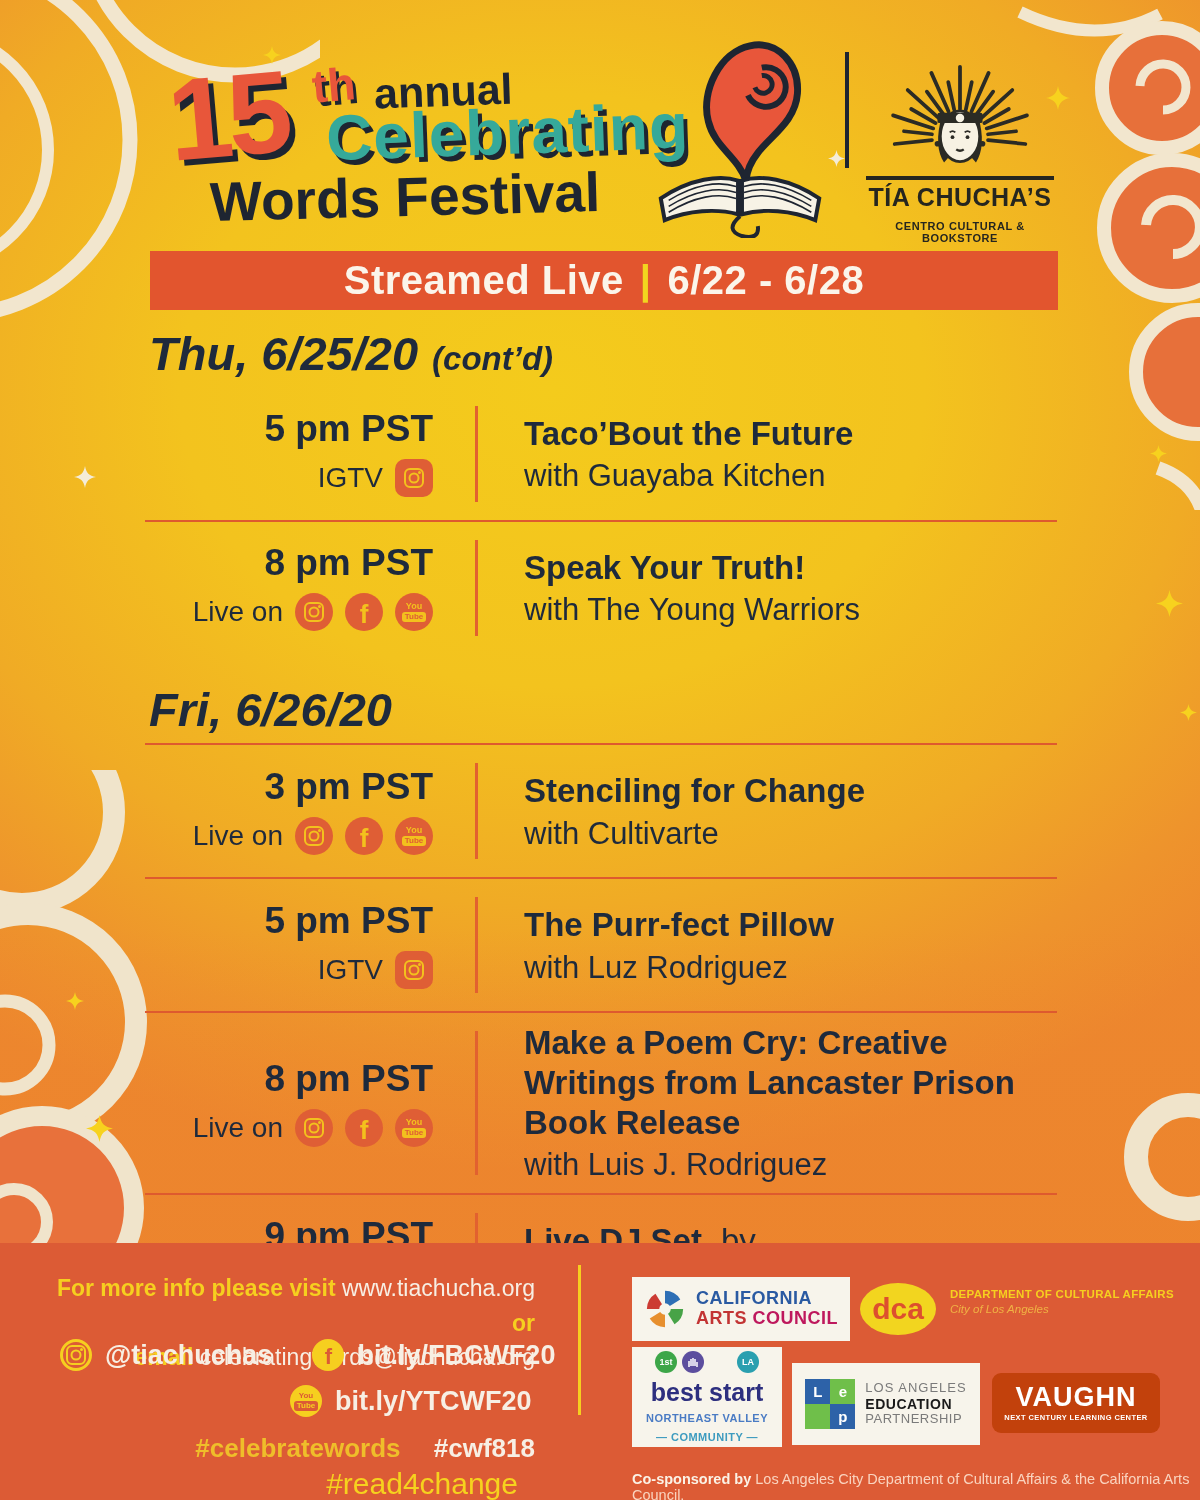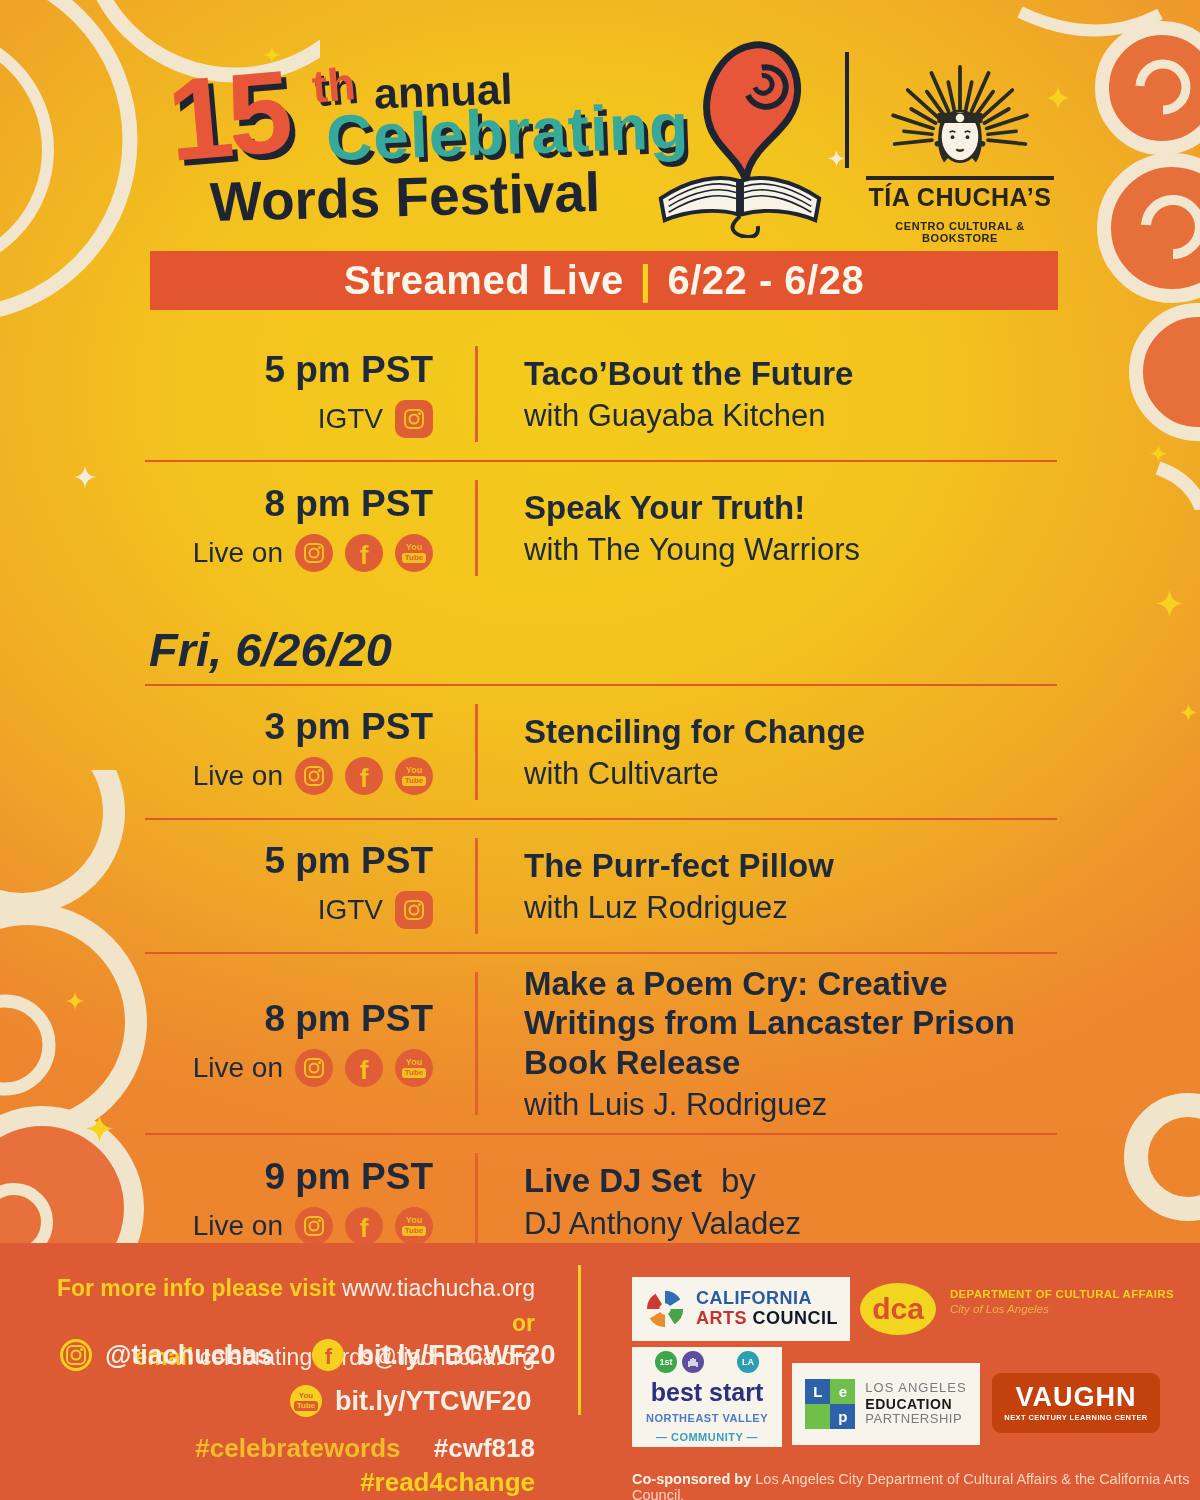--- a/index.html
+++ b/index.html
@@ -71,28 +71,28 @@
   .footer{left:0;top:1243px;width:1200px;height:257px;background:#DC5B35;}
   .f-info{position:absolute;left:30px;top:28px;width:505px;text-align:right;font-size:23px;line-height:1.5;color:#F7EFE4;}
   .yb{color:#F6CF1F;font-weight:800;}
   .f-link{color:#F7EFE4;font-weight:400;}
   .f-social{position:absolute;left:60px;top:96px;display:flex;align-items:center;gap:40px;}
   .f-pair{display:flex;align-items:center;gap:13px;font-size:27px;font-weight:800;color:#F7EFE4;}
   .f-yt-row{position:absolute;left:290px;top:142px;display:flex;align-items:center;gap:13px;font-size:27px;font-weight:800;color:#F7EFE4;}
   .f-tags1{position:absolute;left:30px;top:190px;width:505px;text-align:right;font-size:26px;font-weight:800;}
   .tag-gold{color:#EFBE2A;}
   .tag-white{color:#F7EFE4;margin-left:26px;}
-  .f-tags2{position:absolute;left:30px;top:224px;width:505px;text-align:right;font-size:26px;font-weight:700;color:#F6D21E;}
+  .f-tags2{position:absolute;left:13px;top:224px;width:505px;text-align:right;font-size:30px;font-weight:400;color:#F6D21E;}
   .f-divider{position:absolute;left:578px;top:22px;width:3px;height:150px;background:#F6CF1F;}
   .sponsor-box{position:absolute;background:#F7F4EB;display:flex;align-items:center;justify-content:center;}
   .cac{left:632px;top:34px;width:218px;height:64px;gap:10px;}
   .cac-text{font-size:18px;font-weight:800;line-height:1.1;letter-spacing:.5px;}
   .cac-l1{color:#2A5AA2;}
   .cac-arts{color:#C23434;}
-  .cac-council{color:#0f172a;}
+  .cac-council{color:#be185d;}
   .dca-oval{position:absolute;left:860px;top:40px;width:76px;height:52px;background:#F2D51F;border-radius:50%;
             display:flex;align-items:center;justify-content:center;font-size:30px;font-weight:900;color:#DD4F2E;line-height:1;}
   .dca-text{position:absolute;left:950px;top:44px;line-height:1.3;}
   .dca-l1{font-size:11.5px;font-weight:800;color:#F6CF1F;letter-spacing:.3px;}
   .dca-l2{font-size:11.5px;font-style:italic;color:#F0B244;}
   .bs{left:632px;top:104px;width:150px;height:100px;flex-direction:column;gap:7px;}
   .bs-badges{display:flex;gap:5px;align-items:center;}
   .bs-badge{width:22px;height:22px;border-radius:50%;display:flex;align-items:center;justify-content:center;
             font-size:9px;font-weight:800;color:#fff;}
   .bs-1{background:#3DA648;}
@@ -233,20 +233,23 @@
   </div>
 
   <div class="abs banner">
     <span>Streamed Live</span>
     <span class="pipe">|</span>
     <span>6/22 - 6/28</span>
   </div>
 
   <div class="abs schedule">
 
+    <div class="day-heading">
+      <span>Thu, 6/25/20</span><span class="day-cont">(cont’d)</span>
+    </div>
 
     <div class="event-row">
       <div class="time-col">
         <div class="time">5 pm PST</div>
         <div class="platform">
           <span class="platform-label">IGTV</span>
           <span class="sicon sq">
               <span class="ig-glyph"></span>
             </span>
         </div>

